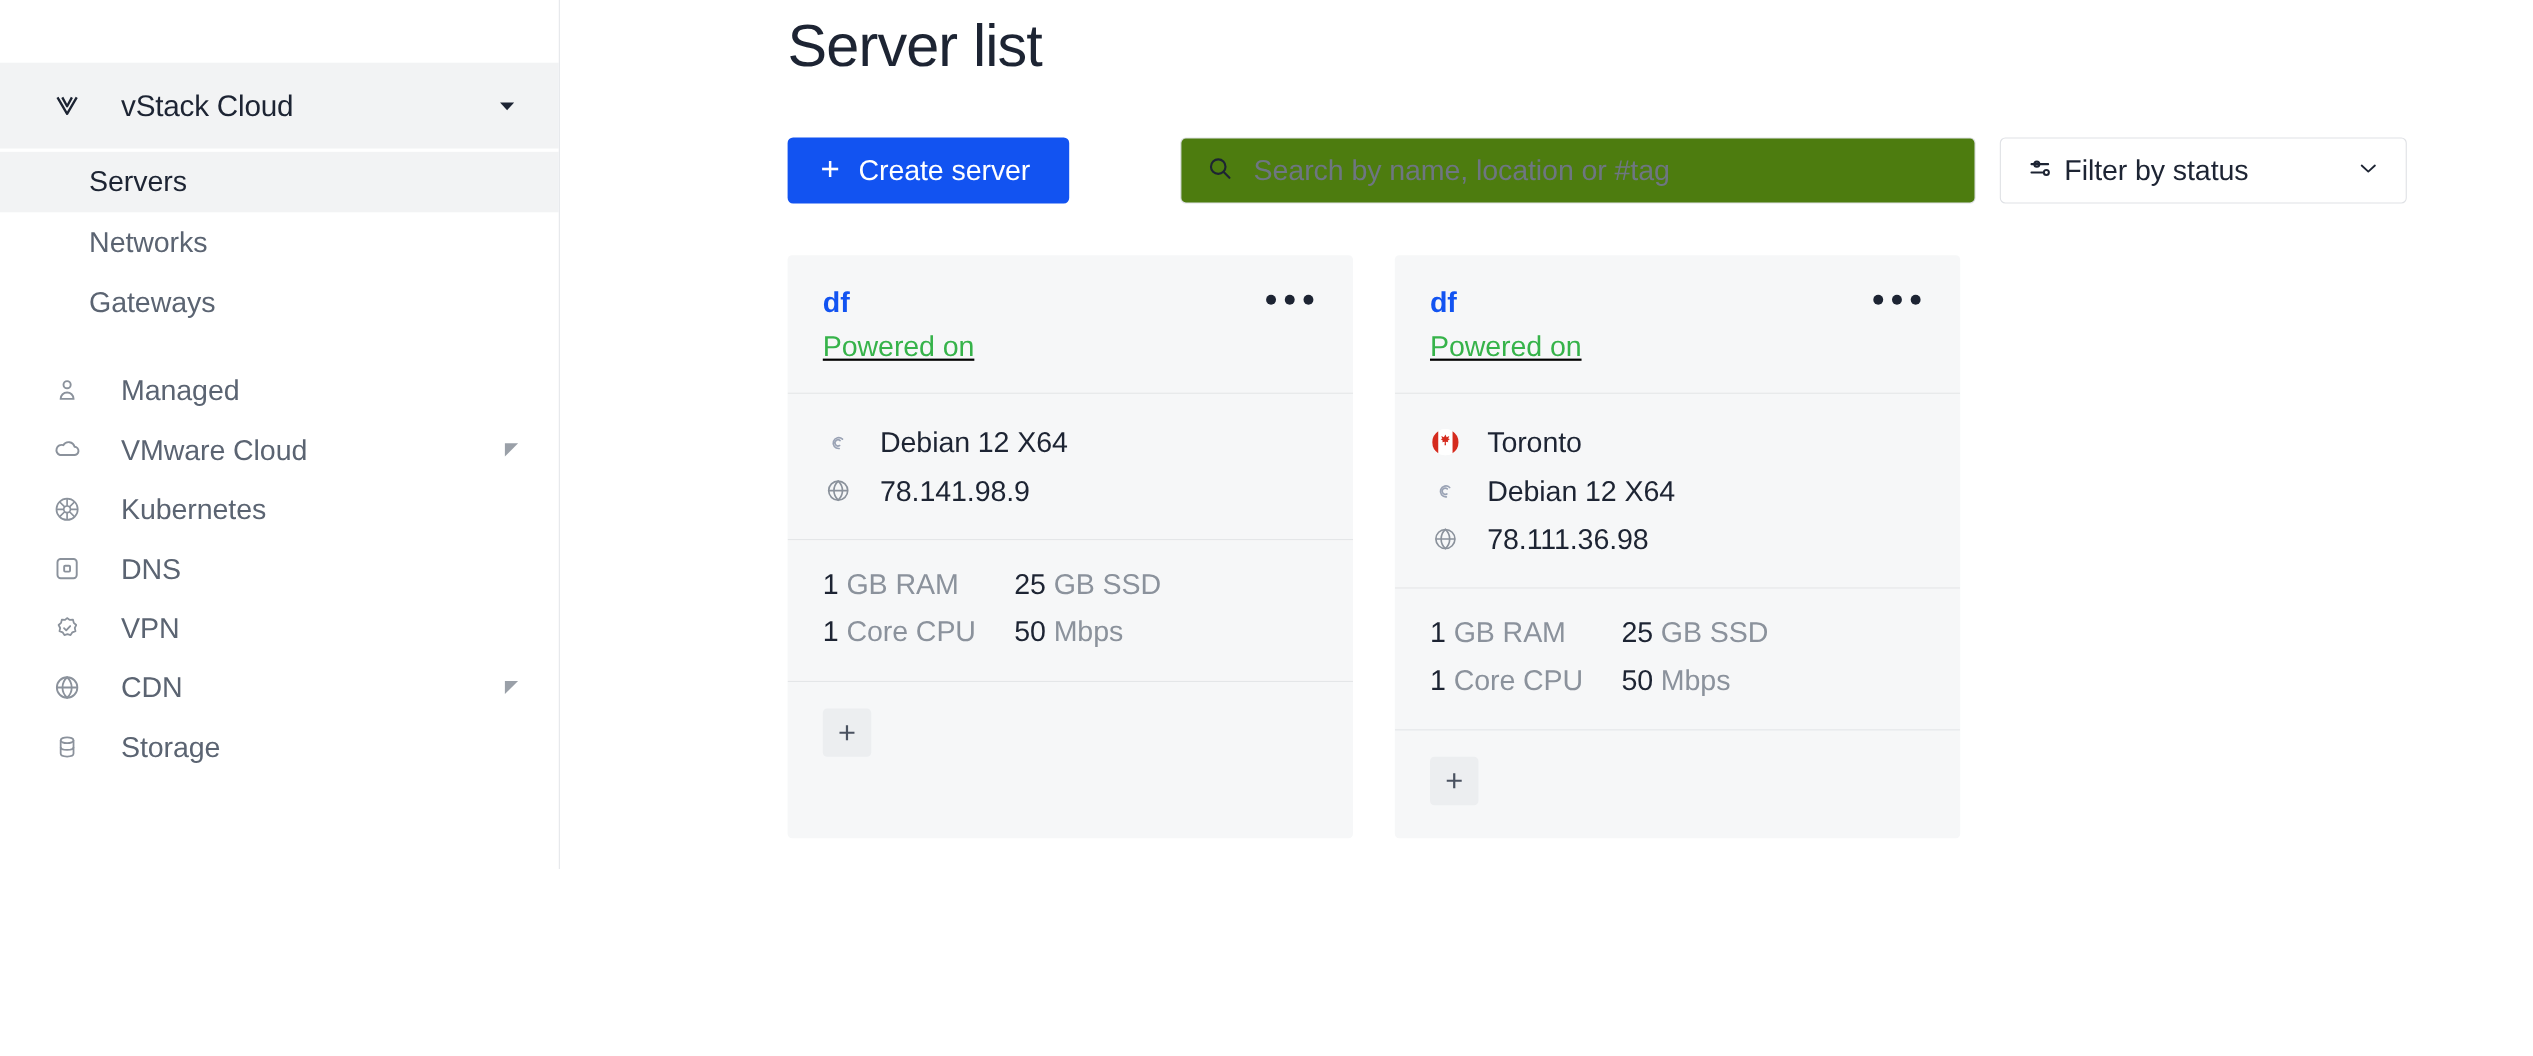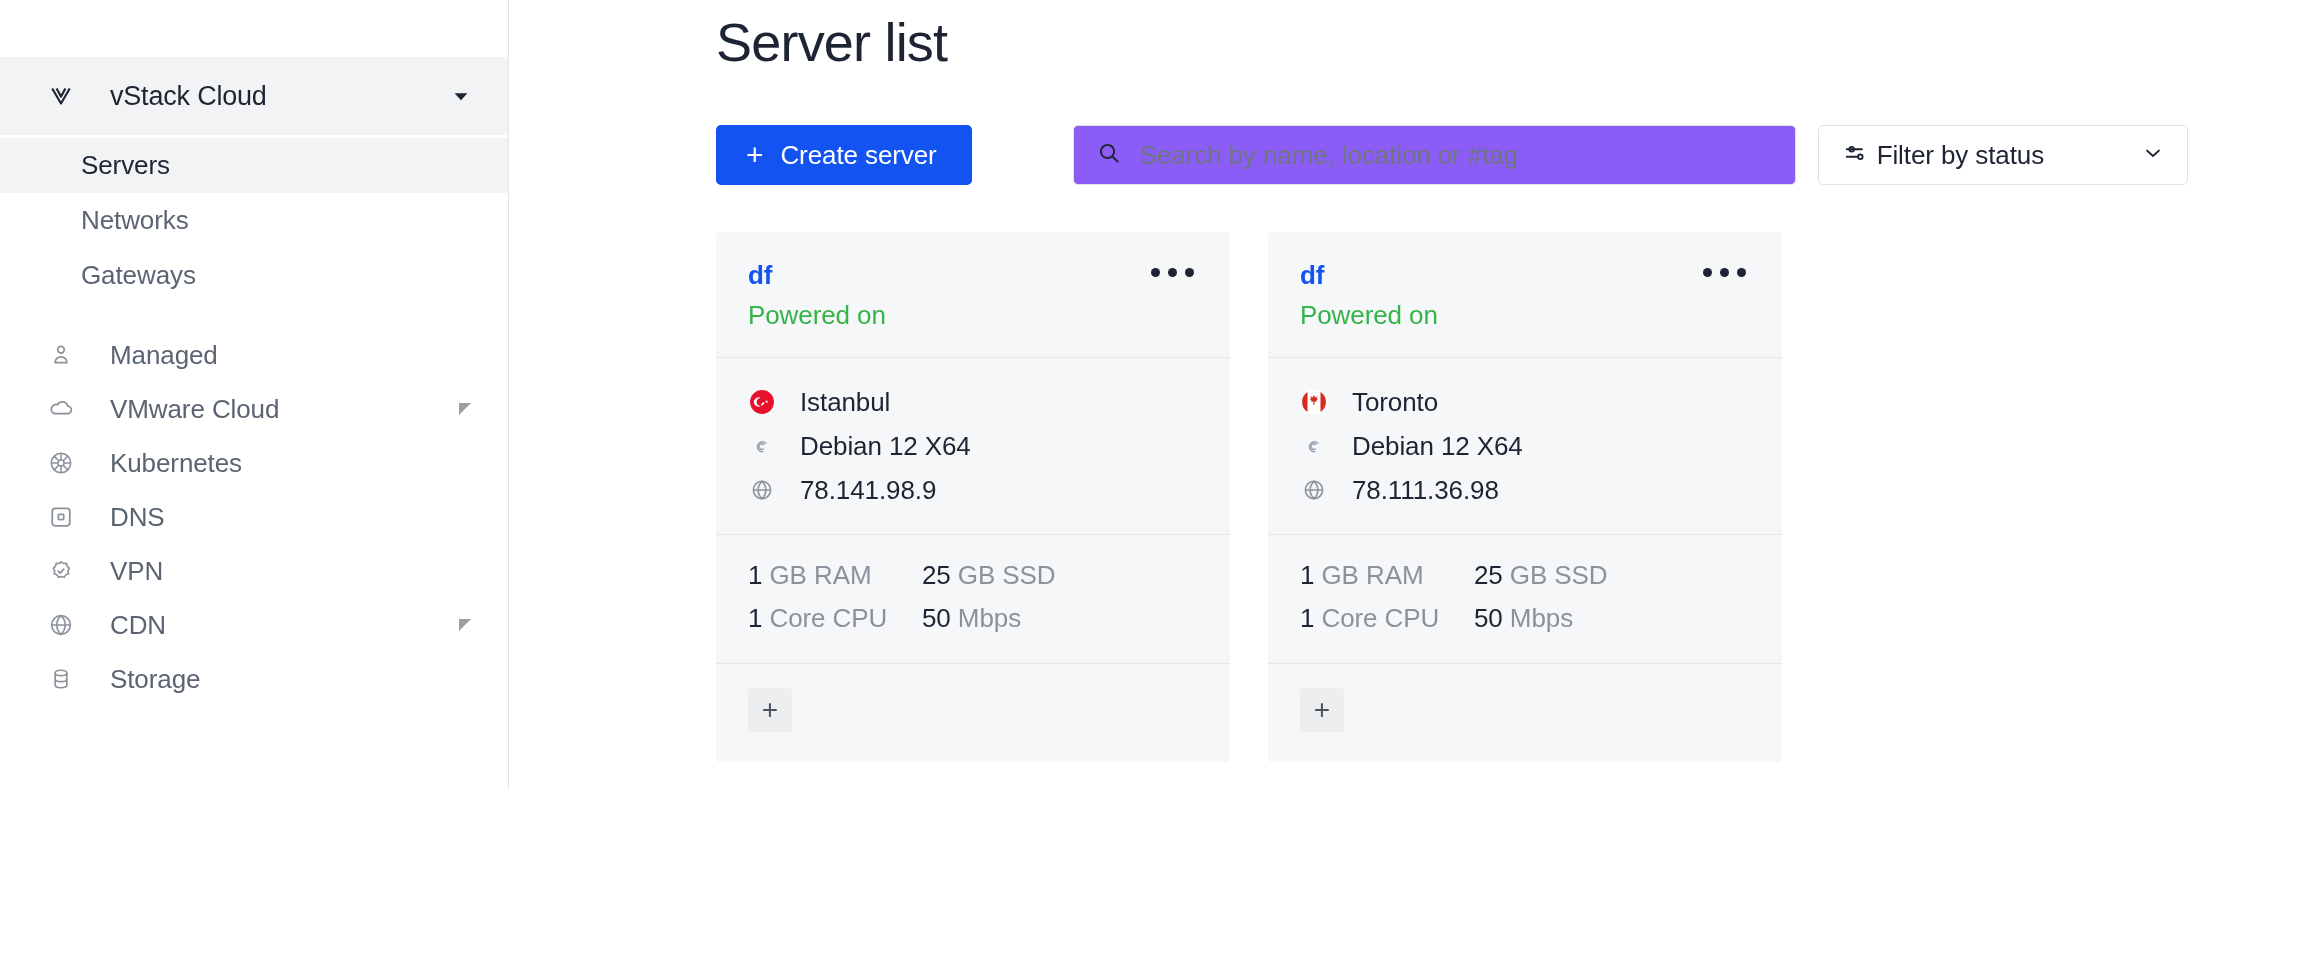--- a/index.html
+++ b/index.html
@@ -127,21 +127,21 @@
     letter-spacing: -0.1px;
   }
   .btn-create .plus { font-size: 30px; line-height: 1; font-weight: 300; }
 
   .search-box {
     width: 723px;
     height: 60px;
     margin-left: 101px;
     border: 1px solid #dfe1e5;
     border-radius: 5px;
-    background: #8b5cf6;
+    background: #4d7c0f;
     display: flex;
     align-items: center;
     padding: 0 22px;
     gap: 18px;
   }
   .search-input {
     flex: 1;
     border: none;
     outline: none;
     font-size: 26px;
@@ -181,20 +181,21 @@
   .card {
     width: 514px;
     background: #f6f7f8;
     border-radius: 4px;
     overflow: hidden;
   }
   .card-head {
     padding: 28px 32px 26px 32px;
     position: relative;
     min-height: 104px;
+    text-decoration: underline;
   }
   .card-name {
     font-size: 26px;
     font-weight: bold;
     color: #1253f1;
     cursor: pointer;
     letter-spacing: -0.1px;
     display: inline-block;
   }
   .card-status {
@@ -436,30 +437,20 @@
             <i></i>
               <i></i>
               <i></i>
           </div>
         </div>
         <div class="card-sep"></div>
 
         <div class="card-body">
           <div class="info-row">
             <span class="info-icon">
-              <svg width="26" height="26" viewBox="0 0 24 24">
-                <circle cx="12" cy="12" r="11" fill="#e8112d"></circle>
-                <path d="M14.2 12a3.6 3.6 0 1 1-2.9-3.53 4.3 4.3 0 1 0 0 7.06A3.6 3.6 0 0 1 14.2 12z" fill="#fff"></path>
-                <path d="M16.3 9.9l.35 1.12 1.17.01-.94.7.34 1.12-.92-.69-.95.68.36-1.11-.94-.7 1.17-.02z" fill="#fff"></path>
-              </svg>
-            </span>
-            <span class="info-text">Istanbul</span>
-          </div>
-          <div class="info-row">
-            <span class="info-icon">
               <svg width="26" height="26" viewBox="0 0 24 24" fill="none" stroke="#9aa3b5" stroke-width="1.4" stroke-linecap="round">
                 <path d="M15.6 9.4a4.6 4.6 0 1 0-2.8 7.9"></path>
                 <path d="M13.6 10.6a2.6 2.6 0 1 0-.4 4.2"></path>
               </svg>
             </span>
             <span class="info-text">Debian 12 X64</span>
           </div>
           <div class="info-row">
             <span class="info-icon">
               <svg width="26" height="26" viewBox="0 0 24 24" fill="none" stroke="#8b929c" stroke-width="1.4">

